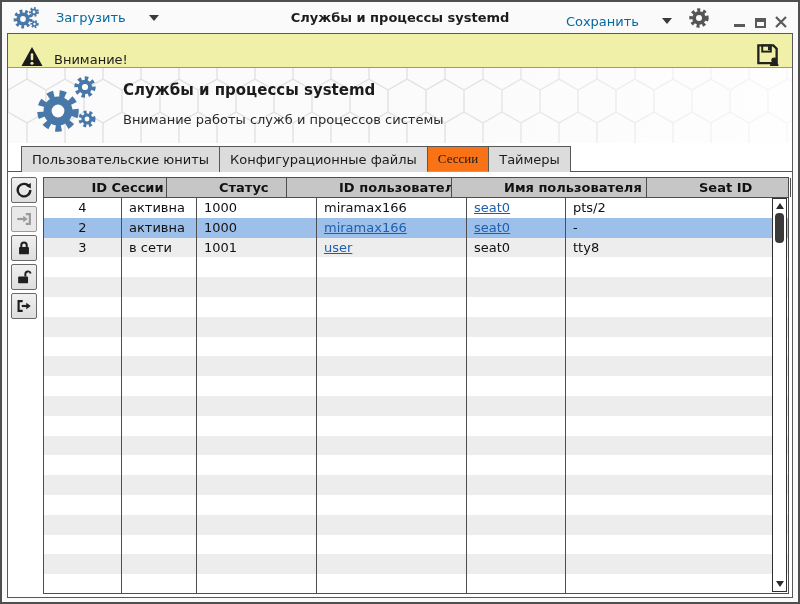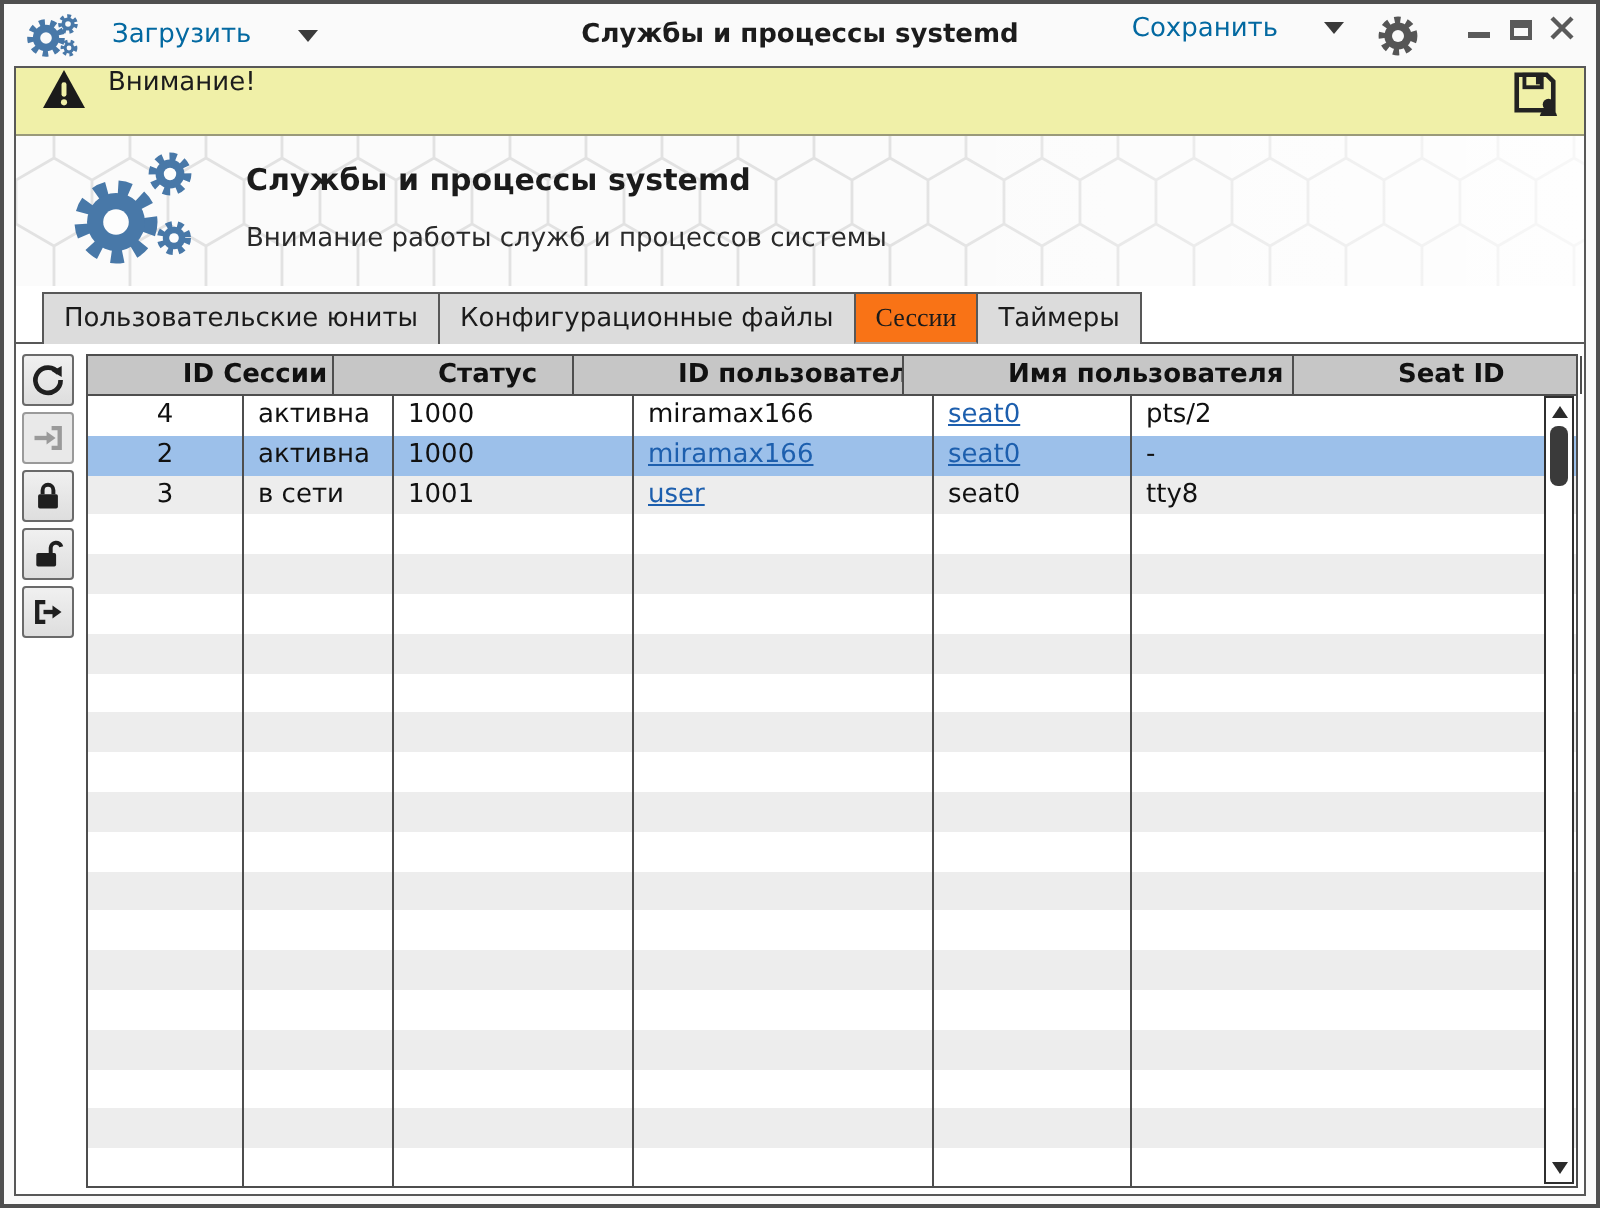--- a/index.html
+++ b/index.html
@@ -7,31 +7,31 @@
   body { font-family:"DejaVu Sans", sans-serif; background:#fff; }
 
   .window { width:800px; height:604px; border:2px solid #4f4f4f; background:#fafafa; display:flex; flex-direction:column; }
 
   
   .titlebar { height:31px; flex:0 0 31px; display:flex; align-items:center; padding:0 10px; position:relative; background:#fafafa; }
   .app-icon { width:30px; height:24px; margin-right:14px; }
   .menu-item { display:flex; align-items:center; gap:23px; font-size:13px; color:#0369a1; cursor:default; }
   .caret-down { width:0; height:0; border-left:5px solid transparent; border-right:5px solid transparent; border-top:6px solid #3a3a3a; display:inline-block; }
   .tb-title { position:absolute; left:0; right:0; text-align:center; font-weight:bold; font-size:13px; color:#1c1c1c; pointer-events:none; }
-  .tb-right { margin-left:auto; display:flex; align-items:flex-start; gap:16px; z-index:2; }
+  .tb-right { margin-left:auto; display:flex; align-items:flex-end; gap:16px; z-index:2; }
   .win-controls { display:flex; align-items:center; gap:7px; margin-left:6px; }
   .wc { width:14px; height:14px; display:flex; align-items:flex-end; justify-content:center; }
   .wc-min-bar { width:11px; height:3px; background:#5a5a5a; margin-bottom:2px; }
   .wc-max-box { width:11px; height:10px; border:2px solid #5a5a5a; border-top:4px solid #5a5a5a; margin-bottom:1px; }
 
   
   .inner-panel { margin:0 5px 4px 5px; border:1px solid #585858; flex:1; display:flex; flex-direction:column; background:#fff; overflow:hidden; }
 
   
-  .banner { height:34px; flex:0 0 34px; background:#f0f0a8; border-bottom:1px solid #9a9a7a; display:flex; align-items:flex-start; padding:0 12px; }
+  .banner { height:34px; flex:0 0 34px; background:#f0f0a8; border-bottom:1px solid #9a9a7a; display:flex; align-items:flex-end; padding:0 12px; }
   .banner-text { font-size:13px; color:#1c1c1c; margin-left:10px; }
   .banner-save { margin-left:auto; cursor:default; }
 
   
   .hero { height:75px; flex:0 0 75px; position:relative; background:#fdfdfd; overflow:hidden; }
   .hexbg { position:absolute; inset:0; width:100%; height:100%; }
   .hero-logo { position:absolute; left:24px; top:6px; }
   .hero-title { position:absolute; left:115px; top:13px; font-size:15px; font-weight:bold; color:#1b1b1b; }
   .hero-subtitle { position:absolute; left:115px; top:44px; font-size:13px; color:#2a2a2a; }
 

